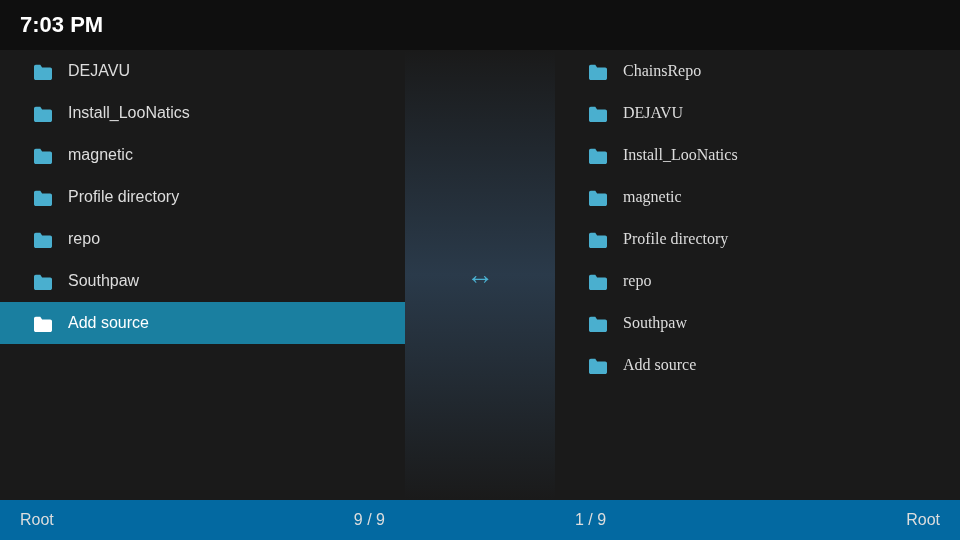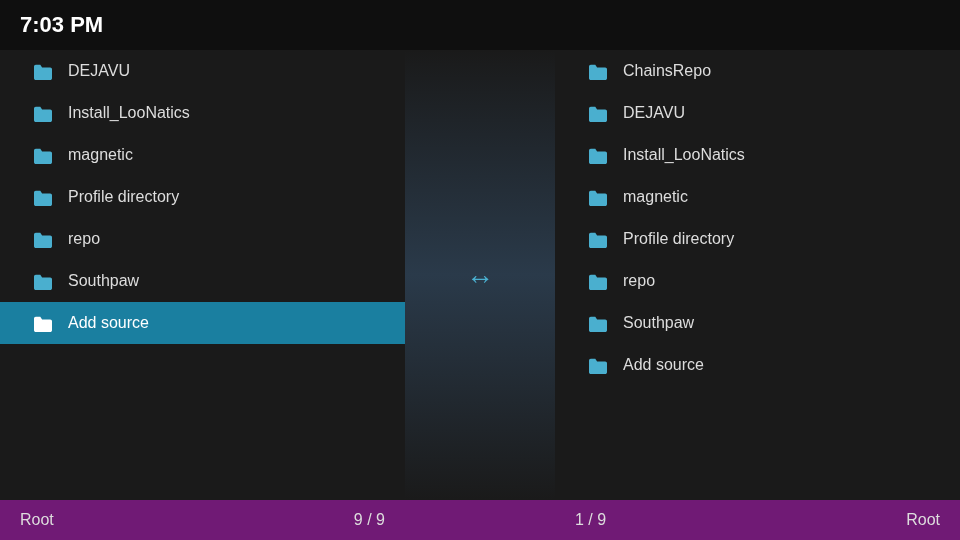--- a/index.html
+++ b/index.html
@@ -74,20 +74,21 @@
       color: #4aafcf;
     }
 
     
     .panel-right {
       flex: 1;
       background: #1a1a1a;
       display: flex;
       flex-direction: column;
       overflow: hidden;
+      font-family: Liberation Serif, serif;
     }
 
     
     .file-list {
       flex: 1;
       overflow: hidden;
     }
 
     .file-item {
       display: flex;
@@ -123,21 +124,21 @@
 
     
     .footer {
       position: absolute;
       bottom: 0;
       left: 0;
       right: 0;
       height: 40px;
       display: flex;
       align-items: center;
-      background: #701a75;
+      background: #0369a1;
     }
 
     .footer-left {
       width: 405px;
       display: flex;
       align-items: center;
       justify-content: space-between;
       padding: 0 20px;
     }
 

